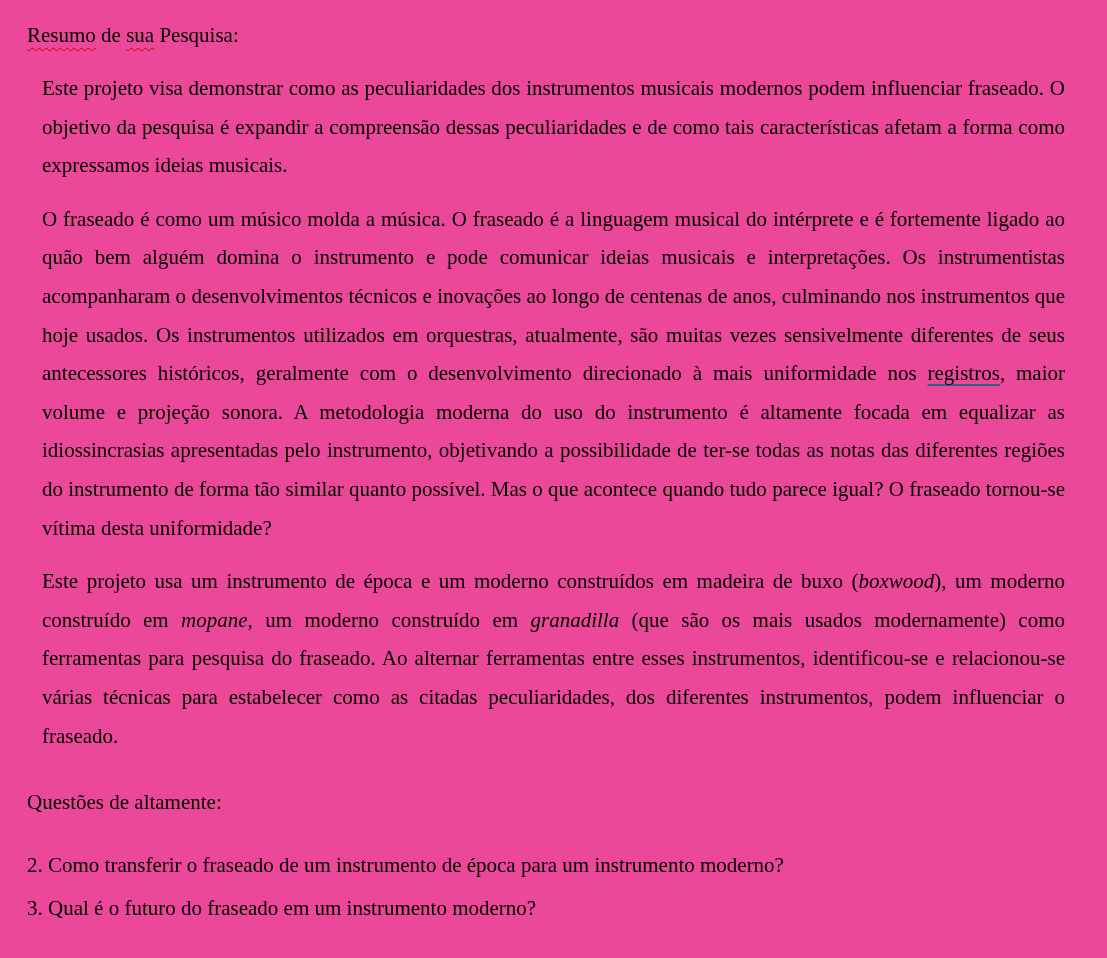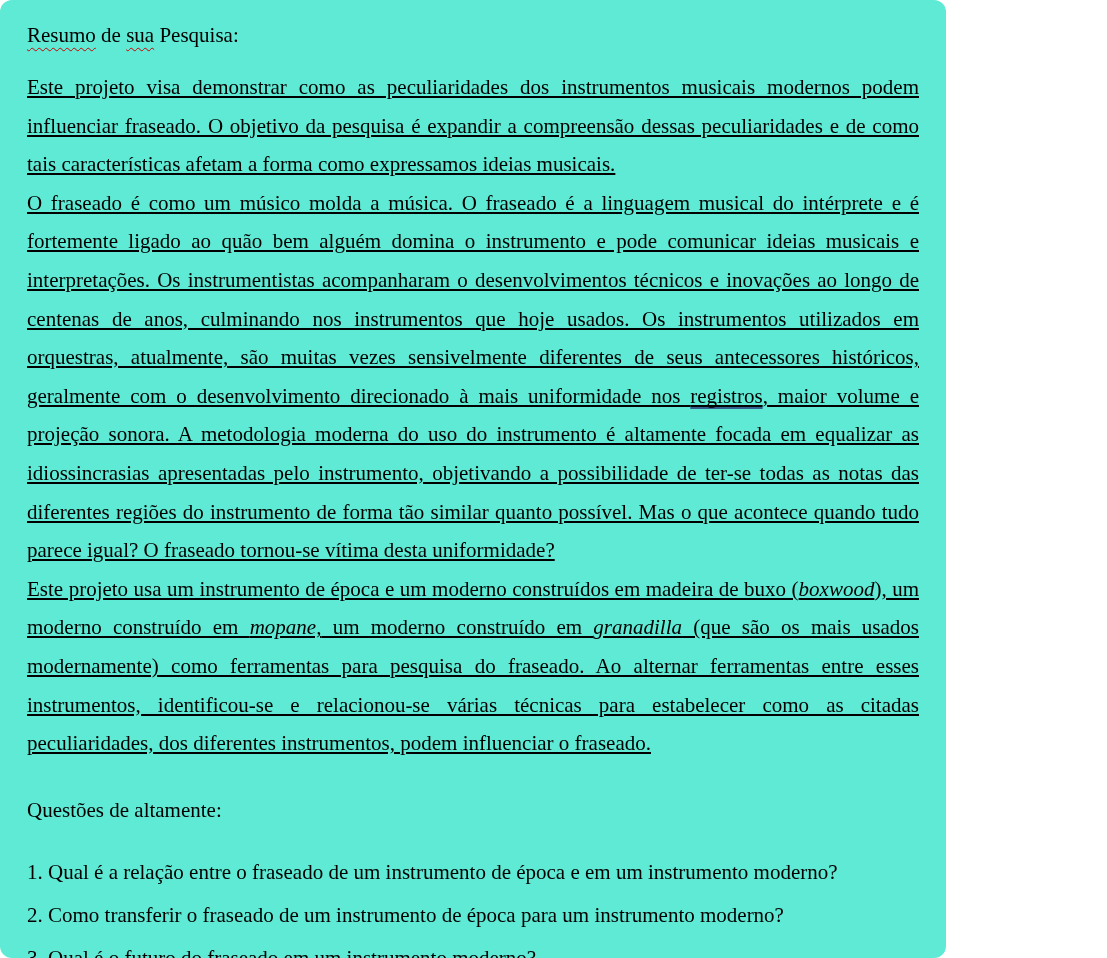--- a/index.html
+++ b/index.html
@@ -10,44 +10,42 @@
   body {
     width: 1107px;
     height: 958px;
     overflow: hidden;
     font-family: "Liberation Serif", "DejaVu Serif", serif;
     color: #000000;
     font-size: 21px;
   }
   .page {
     box-sizing: border-box;
-    width: 946px;
+    width: 1107px;
     height: 958px;
     padding: 16px 27px 0 27px;
-    background: #5eead4;
-    border-radius: 12px;
+    background: #ec4899;
   }
   p { margin: 0; }
   .doc-heading {
     line-height: 38px;
     margin-bottom: 0;
   }
   .doc-title {
     text-align: center;
     line-height: 38px;
     margin-top: 43px;
     font-size: 22px;
     letter-spacing: 0.2px;
     white-space: nowrap;
   }
   .body-paragraph {
     text-align: justify;
     line-height: 38.6px;
-    margin: 0;
-    text-decoration: underline;
+    margin: 15px;
   }
   .paragraphs-block {
     margin-top: 14px;
   }
   .questions-heading {
     line-height: 38.6px;
     margin-top: 28px;
   }
   .questions-list {
     margin-top: 24px;
@@ -81,18 +79,17 @@
 
   <div class="paragraphs-block">
     <p class="body-paragraph"><span>Este projeto visa demonstrar como as peculiaridades dos instrumentos musicais modernos podem influenciar fraseado. O objetivo da pesquisa é expandir a compreensão dessas peculiaridades e de como tais características afetam a forma como expressamos ideias musicais.</span></p>
     <p class="body-paragraph"><span>O fraseado é como um músico molda a música. O fraseado é a linguagem musical do intérprete e é fortemente ligado ao quão bem alguém domina o instrumento e pode comunicar ideias musicais e interpretações. Os instrumentistas acompanharam o desenvolvimentos técnicos e inovações ao longo de centenas de anos, culminando nos instrumentos que hoje usados. Os instrumentos utilizados em orquestras, atualmente, são muitas vezes sensivelmente diferentes de seus antecessores históricos, geralmente com o desenvolvimento direcionado à mais uniformidade nos </span><span class="run-grammar-underline">registros</span><span>, maior volume e projeção sonora. A metodologia moderna do uso do instrumento é altamente focada em equalizar as idiossincrasias apresentadas pelo instrumento, objetivando a possibilidade de ter-se todas as notas das diferentes regiões do instrumento de forma tão similar quanto possível. Mas o que acontece quando tudo parece igual? O fraseado tornou-se vítima desta uniformidade?</span></p>
     <p class="body-paragraph"><span>Este projeto usa um instrumento de época e um moderno construídos em madeira de buxo (</span><span class="run-italic">boxwood</span><span>), um moderno construído em </span><span class="run-italic">mopane,</span><span> um moderno construído em </span><span class="run-italic">granadilla</span><span> (que são os mais usados modernamente) como ferramentas para pesquisa do fraseado. Ao alternar ferramentas entre esses instrumentos, identificou-se e relacionou-se várias técnicas para estabelecer como as citadas peculiaridades, dos diferentes instrumentos, podem influenciar o fraseado.</span></p>
   </div>
 
   <p class="questions-heading">Questões de altamente:</p>
 
   <div class="questions-list">
-      <p class="question-item">1. Qual é a relação entre o fraseado de um instrumento de época e em um instrumento moderno?</p>
       <p class="question-item">2. Como transferir o fraseado de um instrumento de época para um instrumento moderno?</p>
       <p class="question-item">3. Qual é o futuro do fraseado em um instrumento moderno?</p>
     </div>
 
 </div>
 
 </body></html>

